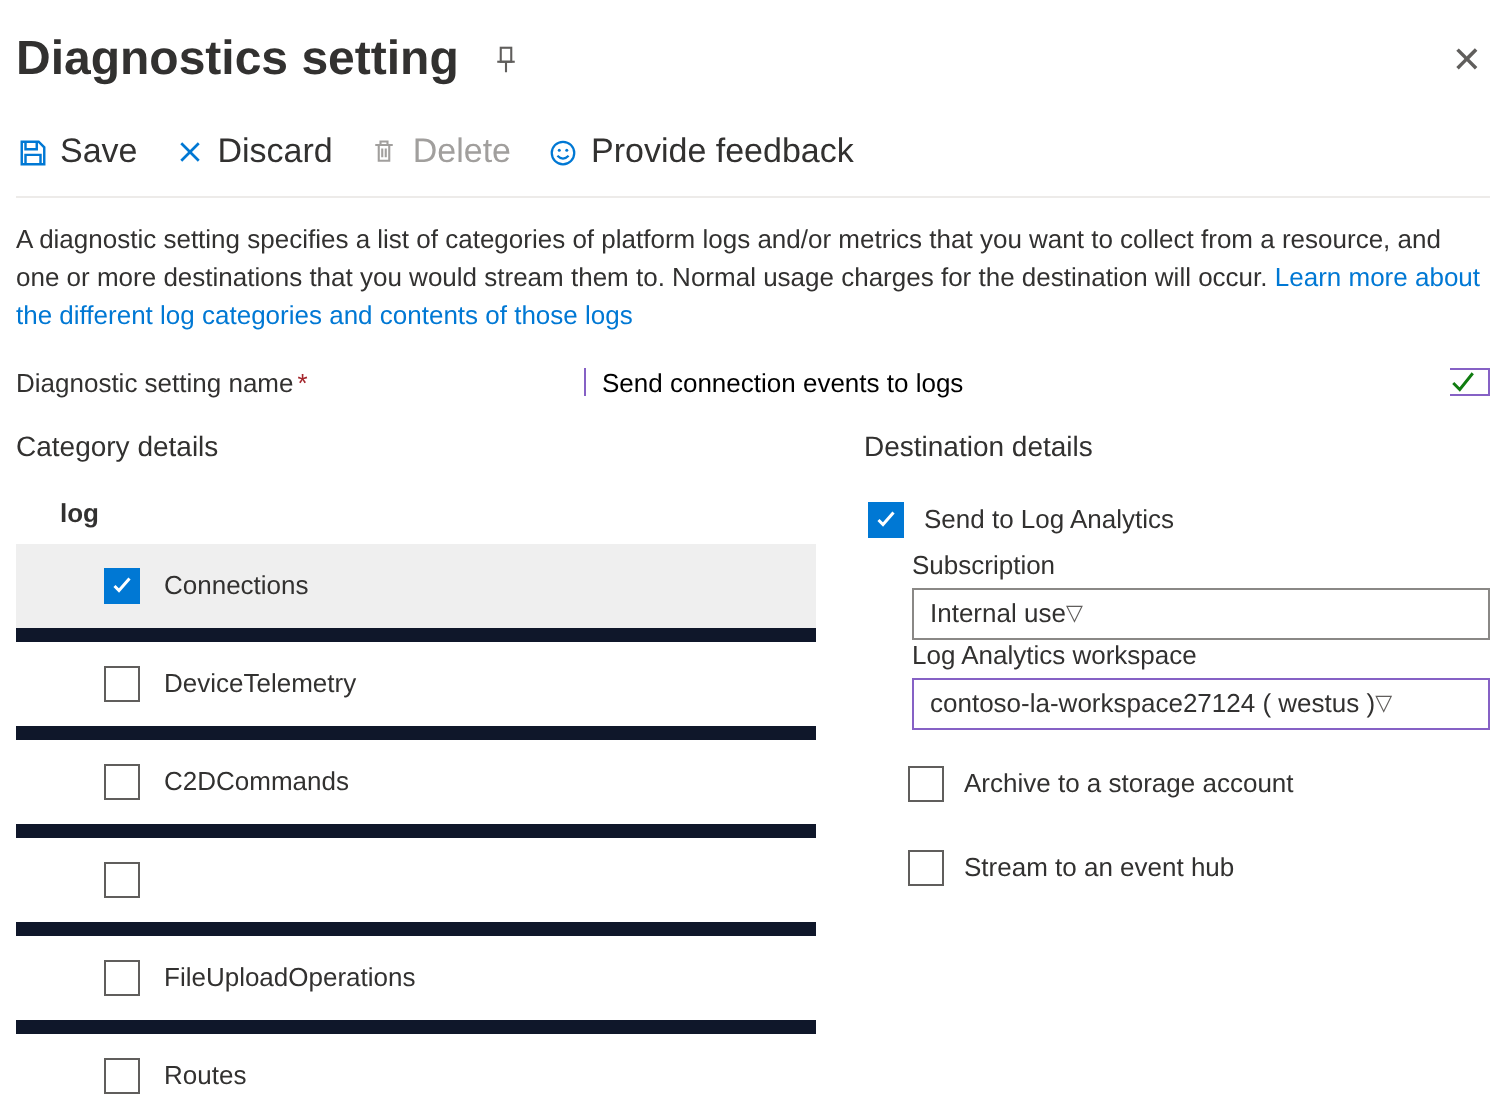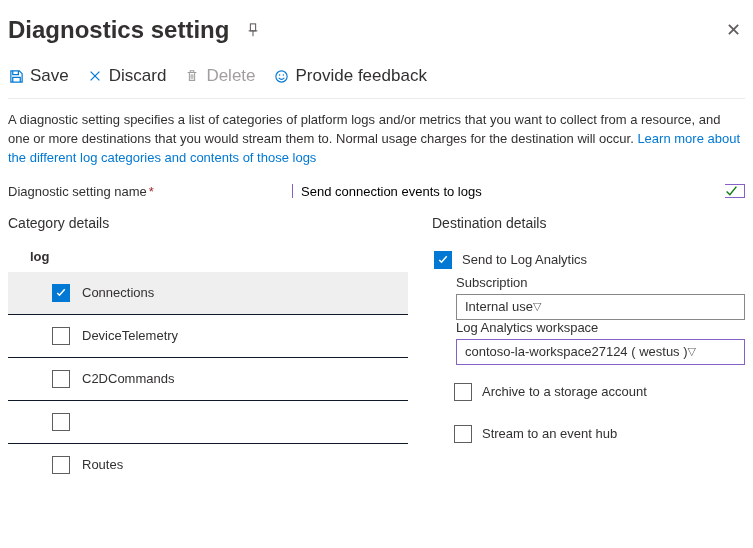--- a/index.html
+++ b/index.html
@@ -108,21 +108,21 @@
       font-size: 13px;
       font-weight: 600;
       padding-left: 22px;
       margin-bottom: 8px;
     }
     .check-item {
       display: flex;
       align-items: center;
       gap: 12px;
       padding: 12px 0 12px 44px;
-      border-bottom: 1px solid #0f172a;
+      border-bottom: 7px solid #0f172a;
       cursor: pointer;
     }
     .check-item.no-border { border-bottom: none; }
     .check-item.selected {
       background: #efefef;
     }
     .checkbox {
       width: 18px;
       height: 18px;
       border: 1px solid #605e5c;
@@ -266,20 +266,24 @@
           <span class="checkbox"></span>
           <span>DeviceTelemetry</span>
         </div>
         <div class="check-item">
           <span class="checkbox"></span>
           <span>C2DCommands</span>
         </div>
         <div class="check-item">
           <span class="checkbox"></span>
         </div>
+        <div class="check-item">
+          <span class="checkbox"></span>
+          <span>FileUploadOperations</span>
+        </div>
         <div class="check-item no-border">
           <span class="checkbox"></span>
           <span>Routes</span>
         </div>
       </div>
   </div>
 
   <div class="col-right">
     <div class="section-title">Destination details</div>
 

